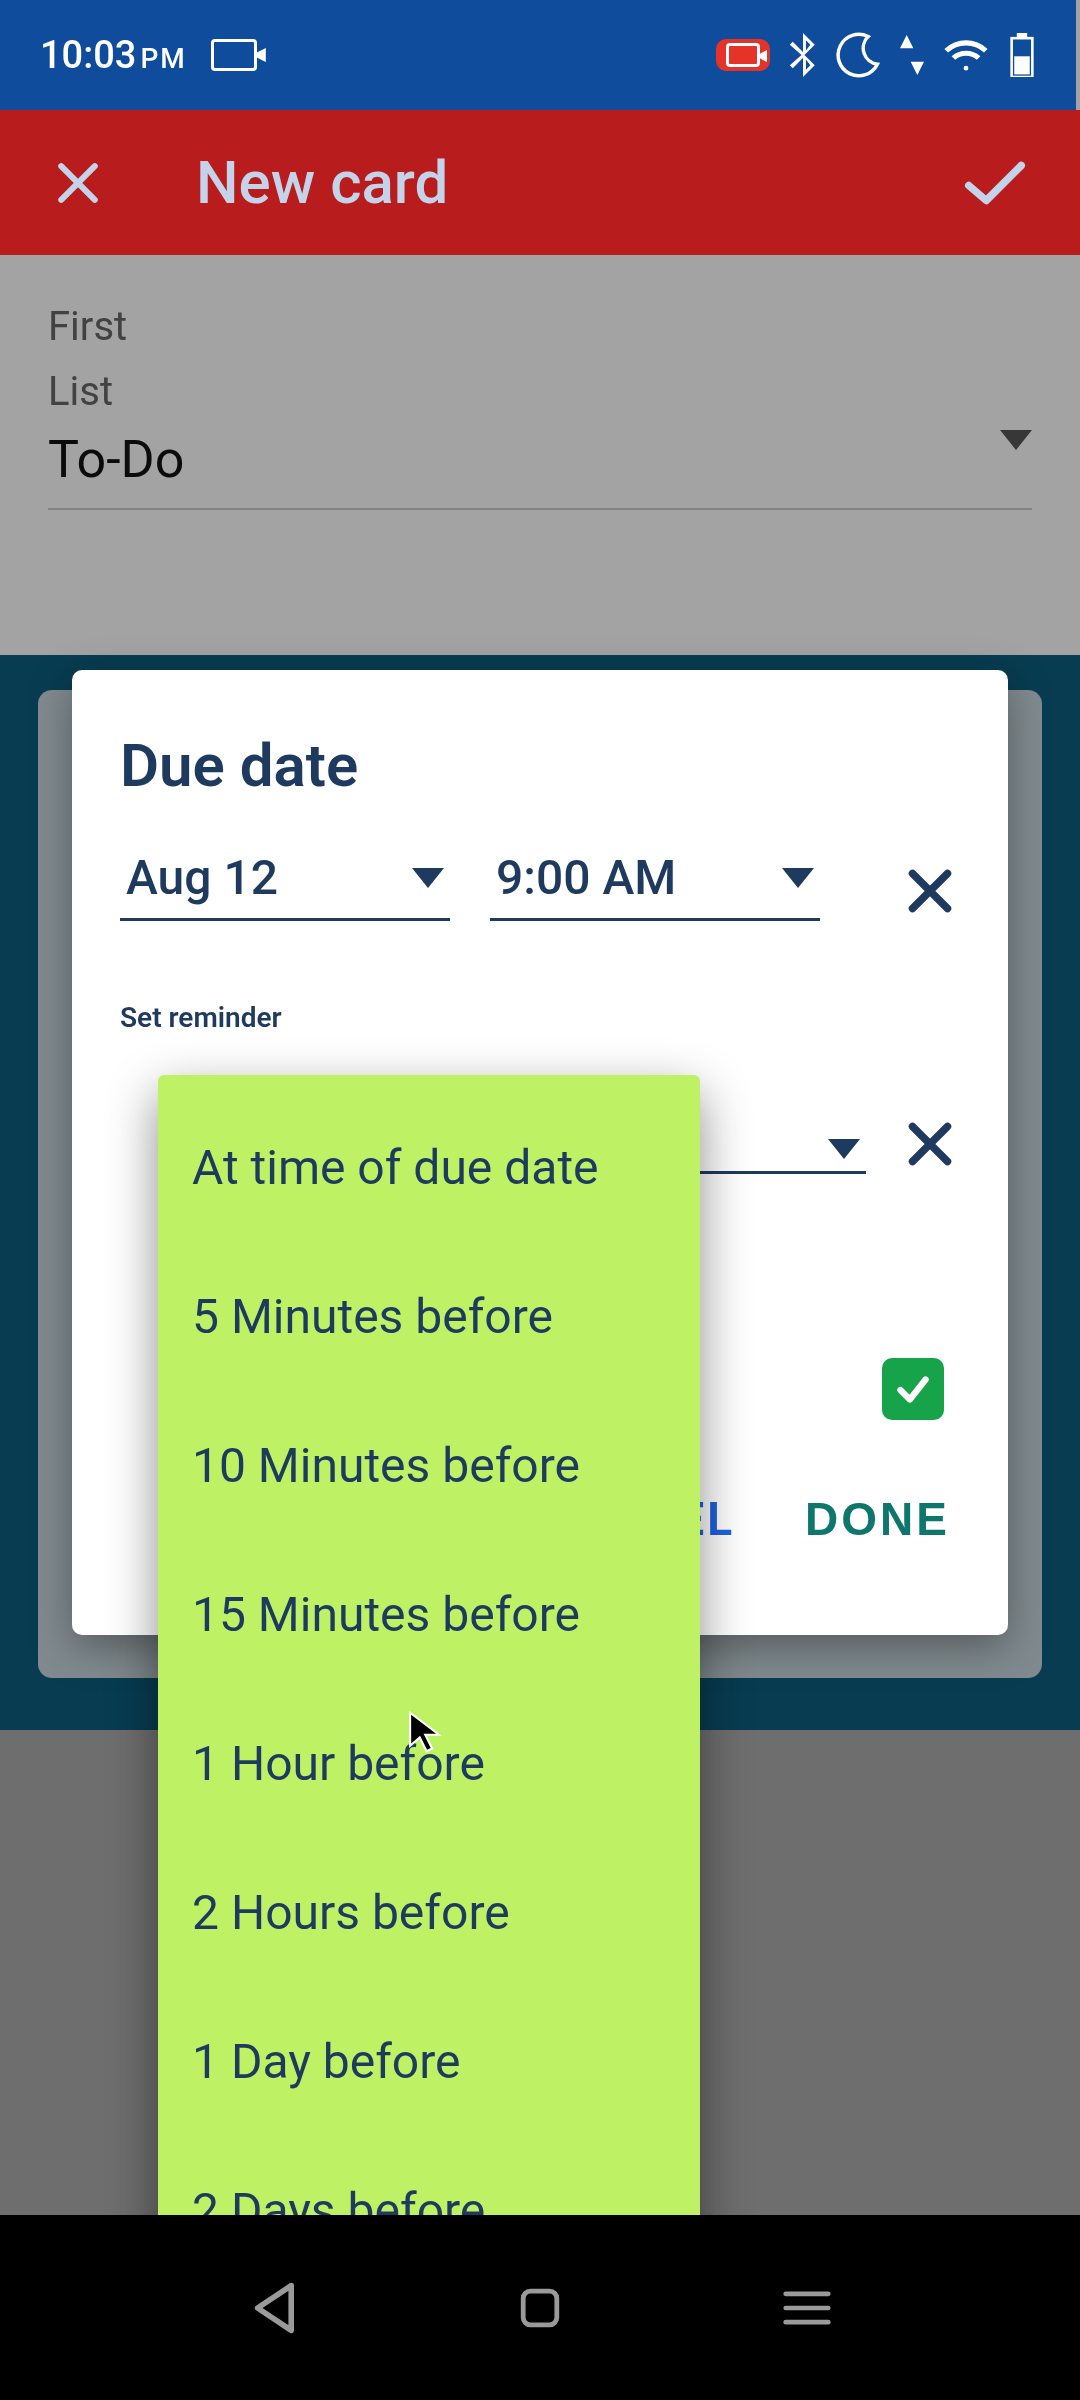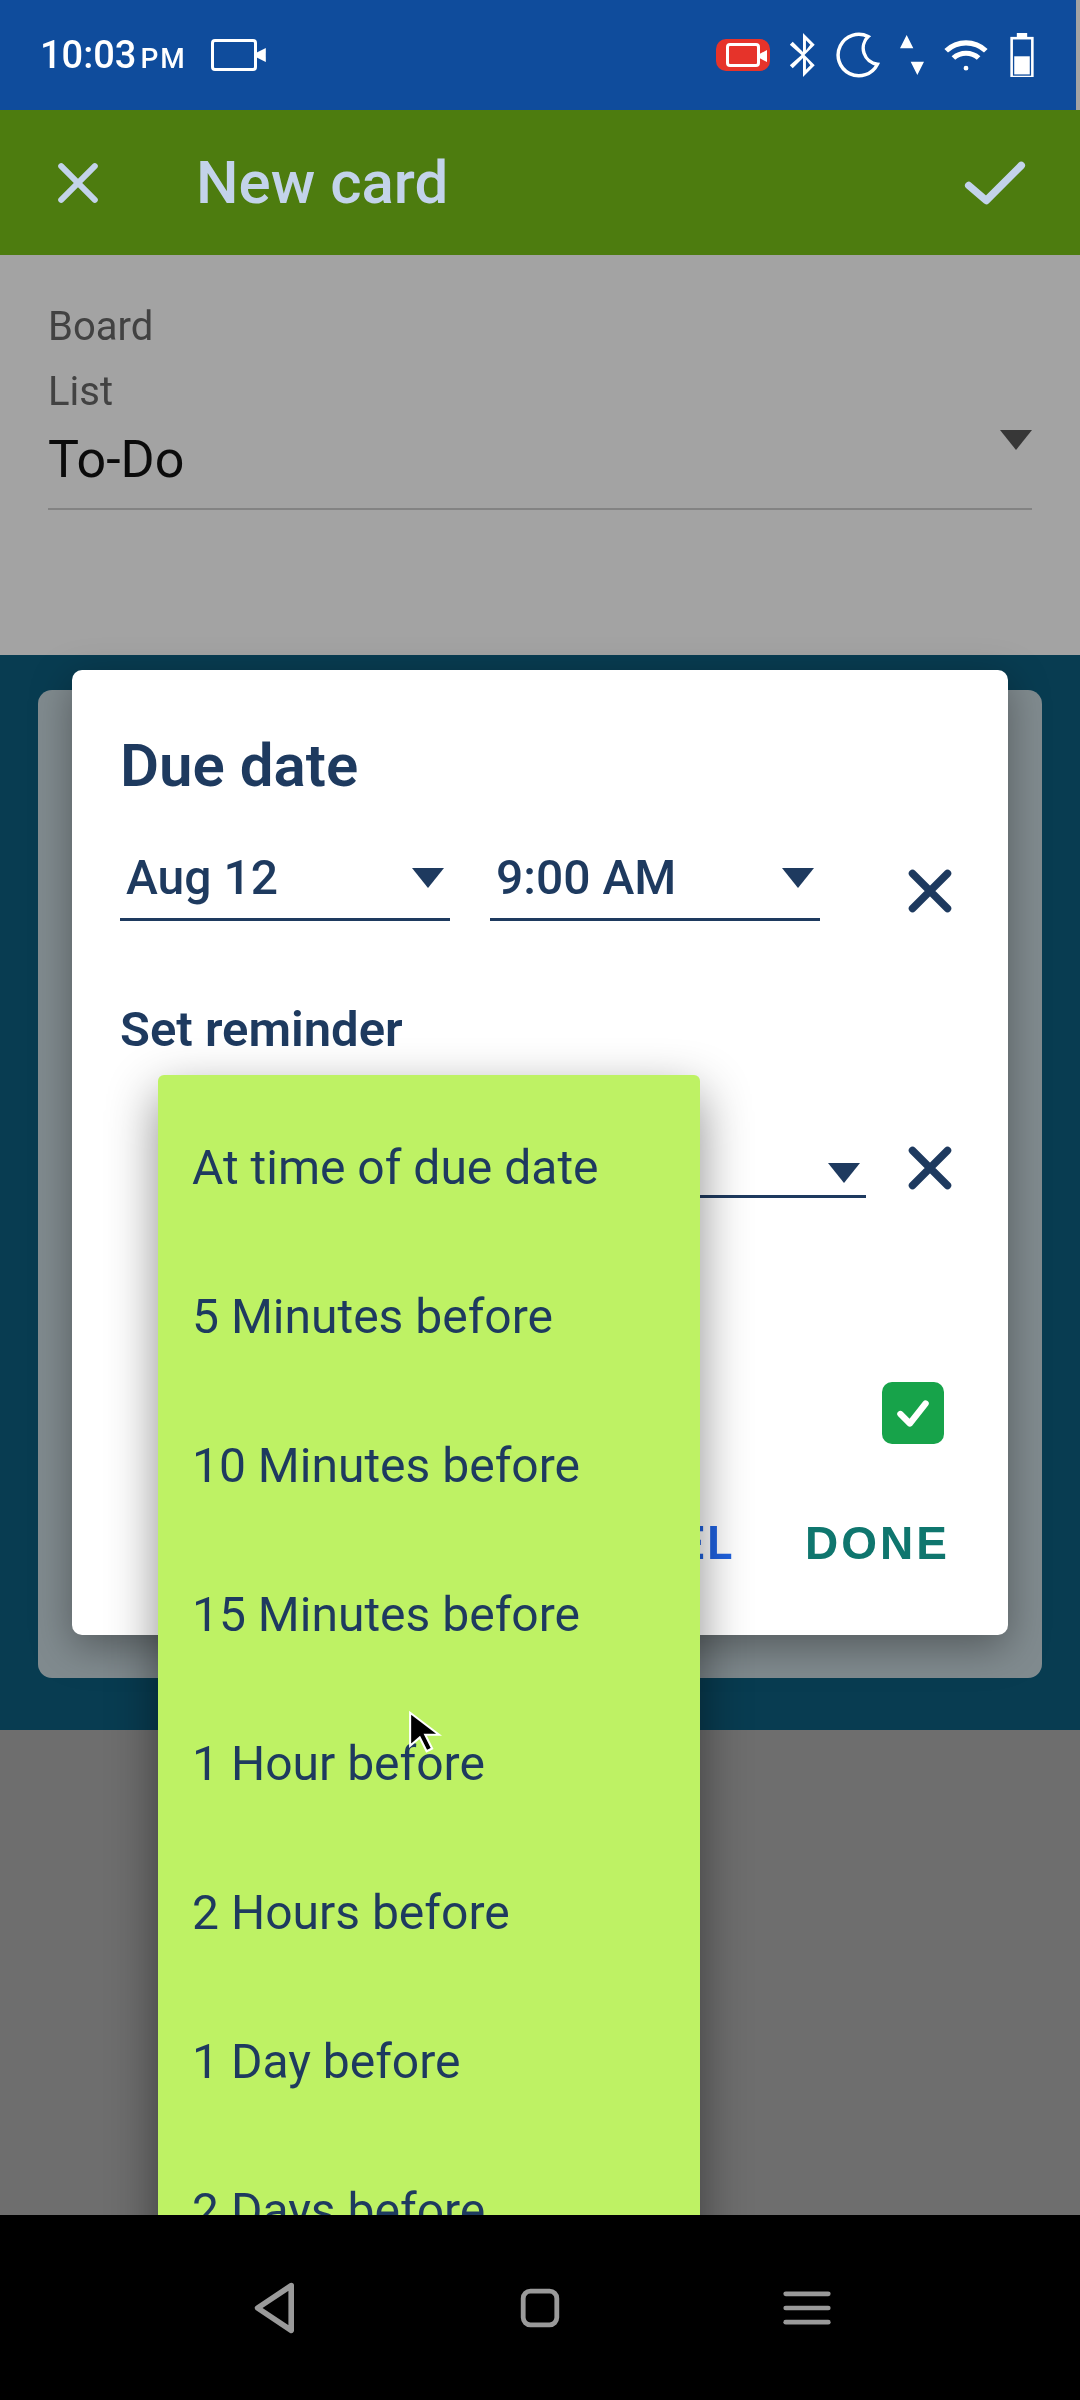--- a/index.html
+++ b/index.html
@@ -12,21 +12,21 @@
   .status-right { display: flex; align-items: center; gap: 18px; }
   .time-pm { font-size: 28px; margin-left: 4px; font-weight: 500; letter-spacing: 2px; }
   .camera-outline { width: 46px; height: 32px; border: 3px solid #fff; border-radius: 4px; position: relative; }
   .camera-outline::after { content:""; position:absolute; right:-12px; top:6px; width:10px; height:14px; background:#fff; clip-path: polygon(0 35%,100% 0,100% 100%,0 65%); }
   .rec-badge { background:#e6332a; border-radius:10px; padding:4px 10px; display:flex; align-items:center; }
   .rec-badge .camera-outline { width:34px; height:24px; border-width:3px; }
   .rec-badge .camera-outline::after { right:-10px; top:4px; width:8px; height:12px; }
   .bt-icon svg, .moon-icon svg, .wifi-icon svg, .batt-icon svg, .updn-icon svg { display:block; }
 
   
-  .app-bar { position:absolute; top:110px; left:0; right:0; height:145px; background:#4d7c0f; display:flex; align-items:center; padding:0 50px; }
+  .app-bar { position:absolute; top:110px; left:0; right:0; height:145px; background:#b91c1c; display:flex; align-items:center; padding:0 50px; }
   .close-x { width:56px; height:56px; display:flex; align-items:center; justify-content:center; }
   .app-title { color:#c3d3ea; font-size:60px; font-weight:500; margin-left:90px; flex:1; }
   .confirm-check { width:70px; height:70px; display:flex; align-items:center; justify-content:center; }
 
   
   .form-area { position:absolute; top:255px; left:0; right:0; bottom:0; background:#fafafa; padding:30px 48px; }
   .form-label { color:#666; font-size:40px; margin-top:18px; }
   .form-value-row { display:flex; align-items:center; justify-content:space-between; border-bottom:2px solid #c9c9c9; padding:14px 0 18px; margin-bottom:16px; }
   .form-value { color:#111; font-size:52px; }
 
@@ -42,21 +42,21 @@
 
   
   .dialog { position:absolute; top:670px; left:72px; width:936px; height:965px; background:#fff; border-radius:10px; box-shadow:0 12px 40px rgba(0,0,0,.35); padding:60px 48px 40px; }
   .dialog-title { color:#1e3a5f; font-size:60px; font-weight:600; }
   .dt-row { display:flex; align-items:flex-end; gap:40px; margin-top:48px; }
   .dt-field { display:flex; align-items:center; justify-content:space-between; border-bottom:3px solid #1e3a5f; padding:0 6px 12px; }
   .dt-field.date { width:330px; }
   .dt-field.time { width:330px; }
   .dt-text { color:#1e3a5f; font-size:48px; font-weight:500; }
   .x-clear { margin-left:auto; display:flex; align-items:center; justify-content:center; width:60px; height:60px; }
-  .set-reminder { color:#1e3a5f; font-size:49px; font-weight:600; margin-top:80px; }
+  .set-reminder { color:#1e3a5f; font-size:28px; font-weight:600; margin-top:80px; }
   .reminder-field-row { display:flex; align-items:flex-end; gap:34px; margin-top:80px; }
   .reminder-field { flex:0 0 260px; display:flex; align-items:center; justify-content:flex-end; border-bottom:3px solid #1e3a5f; padding:0 6px 12px; }
   .reminder-pad { flex:1; }
   .members-text { color:#6b6b6b; font-size:44px; margin-top:78px; text-align:left; margin-left:300px; }
   .checkbox-row { display:flex; justify-content:flex-end; margin-top:54px; padding-right:16px; }
   .checkbox { width:62px; height:62px; border-radius:10px; background:#17a34a; display:flex; align-items:center; justify-content:center; }
   .actions { display:flex; justify-content:flex-end; gap:70px; margin-top:72px; padding-right:10px; }
   .action-btn { color:#0f766e; font-size:46px; font-weight:700; letter-spacing:3px; background:none; border:none; }
   .action-cancel-partial { color:#1f62e0; font-size:46px; font-weight:700; letter-spacing:3px; }
 
@@ -74,21 +74,21 @@
   
   .caret-down { width:0; height:0; border-left:16px solid transparent; border-right:16px solid transparent; border-top:20px solid #1e3a5f; }
   .caret-down.grey { border-top-color:#555; }
 </style>
 </head>
 <body>
 
 <div class="screen">
 
   <div class="form-area">
-    <div class="form-label">Board</div>
+    <div class="form-label">First</div>
     <div class="form-label">List</div>
     <div class="form-value-row">
       <span class="form-value">To-Do</span>
       <span class="dd-caret"><span class="caret-down grey"></span></span>
     </div>
   </div>
 
   <div class="teal-band"></div>
   <div class="teal-inner"></div>
   <div class="lower-grey"></div>

